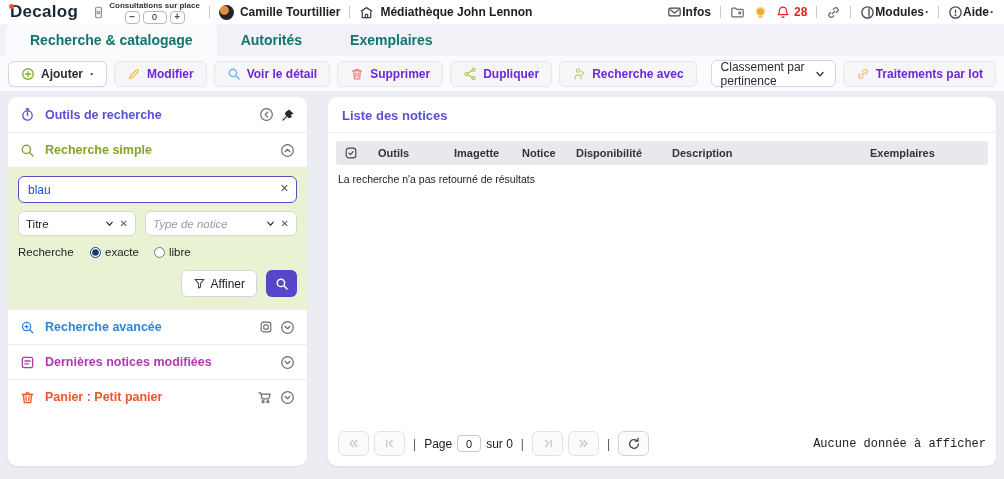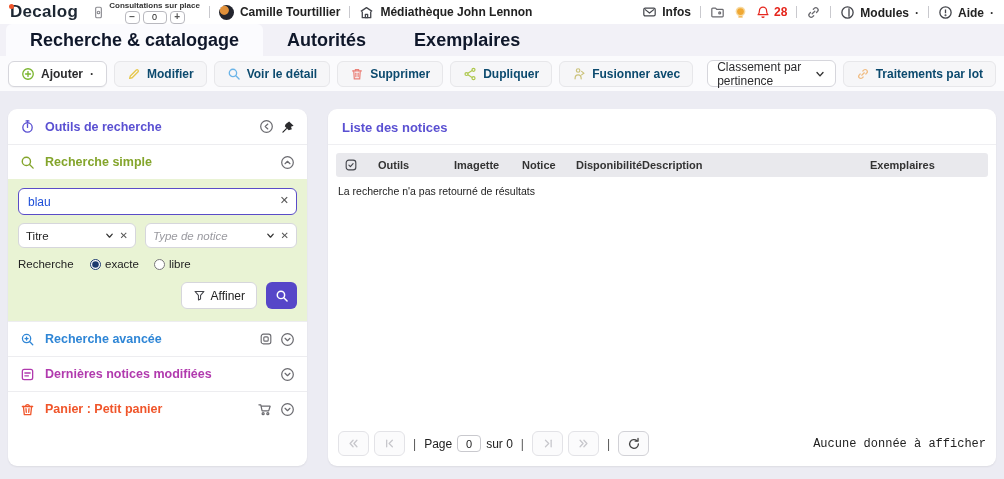--- a/index.html
+++ b/index.html
@@ -22,42 +22,42 @@
   .hsep { width:1px; height:12px; background:#c9c9ce; margin:0 9px; flex:none; }
   .consult { display:flex; flex-direction:column; align-items:center; margin-left:4px; }
   .consult-label { font-size:8px; font-weight:bold; color:#333; line-height:9px; }
   .stepper { display:flex; align-items:center; gap:3px; margin-top:1px; }
   .step-btn { width:15px; height:13px; border:1px solid #b9b9bf; border-radius:4px; background:#fff;
     font-size:10px; line-height:10px; color:#555; display:flex; align-items:center; justify-content:center; cursor:pointer; }
   .step-input { width:24px; height:13px; border:1px solid #b9b9bf; border-radius:4px; text-align:center;
     font-size:9px; font-family:"Liberation Sans",sans-serif; color:#222; }
   .avatar { width:15px; height:15px; border-radius:50%; flex:none;
     background: radial-gradient(circle at 35% 35%, #e0903a 0 30%, #23252e 36%); margin-right:6px; }
-  .hitem { display:flex; align-items:flex-end; gap:5px; }
+  .hitem { display:flex; align-items:center; }
   .badge-count { color:#e5261d; font-weight:bold; font-size:12px; }
   .caret-dot { font-weight:bold; color:#333; margin-left:1px; }
 
   
   .tabbar { height:32px; background:#f2f1f7; display:flex; align-items:stretch; padding-left:6px; }
-  .tab { display:flex; align-items:center; padding:0 24px; font-size:18px; font-weight:bold; color:#0f172a; cursor:pointer; }
+  .tab { display:flex; align-items:center; padding:0 24px; font-size:14px; font-weight:bold; color:#0f766e; cursor:pointer; }
   .tab.active { background:#fbfbfe; border-radius:6px 6px 0 0; }
 
   
   .toolbar { height:35px; background:#fbfbfd; display:flex; align-items:center; padding:0 8px; gap:7px; }
   .tbtn { height:26px; display:flex; align-items:center; gap:6px; padding:0 12px; border-radius:6px;
     font-size:12px; font-weight:bold; background:#fff; border:1px solid #d6d6dc; color:#2b2b2e;
     box-shadow:0 1px 1px rgba(0,0,0,.04); cursor:pointer; white-space:nowrap; }
-  .tbtn.disabled { background:#f6f6f8; border-color:#e7e7ea; color:#0c4a6e; box-shadow:none; cursor:default;text-align:center; }
+  .tbtn.disabled { background:#f6f6f8; border-color:#e7e7ea; color:#6d28d9; box-shadow:none; cursor:default;text-align:center; }
   .tspacer { flex:1; }
   .tselect { height:27px; width:176px; background:#fff; border:1px solid #d6d6dc; border-radius:6px;
     display:flex; align-items:center; padding:0 9px; font-size:12px; font-weight:normal; color:#2b2b2e; cursor:pointer; }
   .tselect .val { flex:1; }
 
   
-  .content { height:384px; display:flex; padding:18px 8px 9px; gap:21px; }
+  .content { height:384px; display:flex; padding:6px 8px 9px; gap:21px; }
   .panel { background:#fff; border-radius:9px; box-shadow:0 1px 2px rgba(0,0,0,.07); overflow:hidden; }
   .left-panel { width:299px; display:flex; flex-direction:column; }
   .main-panel { flex:1; display:flex; flex-direction:column; }
 
   
   .sec { height:35px; display:flex; align-items:center; gap:10px; padding:0 12px; border-top:1px solid #ededf0; cursor:pointer; }
   .sec:first-child { border-top:none; }
   .sec-label { font-size:12.5px; font-weight:bold; flex:1; white-space:nowrap; }
   .c-purple { color:#5a50d2; } .c-green { color:#84a52c; } .c-blue { color:#2f86d6; }
   .c-magenta { color:#b13aae; } .c-orange { color:#f0552a; }
@@ -85,21 +85,21 @@
   .search-btn { width:31px; height:27px; background:#5646c8; border:none; border-radius:6px;
     display:flex; align-items:center; justify-content:center; cursor:pointer; }
 
   
   .mp-title { padding:11px 14px 9px; font-size:13px; font-weight:bold; color:#5a50d2; border-bottom:1px solid #efeff2; }
   .thead { margin:8px 8px 0; height:24px; background:#e9e9ed; border-radius:3px;
     display:flex; align-items:center; font-size:11px; font-weight:bold; color:#333; padding:0 8px; }
   .th-cb { width:34px; display:flex; align-items:center; }
   .th { white-space:nowrap; }
   .th-outils{width:76px;} .th-imagette{width:68px;} .th-notice{width:54px;}
-  .th-dispo{width:66px;} .th-desc{flex:1;} .th-ex{width:110px;}
+  .th-dispo{width:96px;} .th-desc{flex:1;} .th-ex{width:110px;}
   .empty-msg { padding:8px 10px; font-size:10.5px; color:#222; }
   .pager { margin-top:auto; padding:8px 10px 10px; display:flex; align-items:center; gap:5px; font-size:12px; color:#222; }
   .pbtn { width:31px; height:25px; background:#fbfbfc; border:1px solid #e3e3e7; border-radius:6px;
     display:flex; align-items:center; justify-content:center; color:#c7c7cc; cursor:default; }
   .pbtn.on { color:#444; border-color:#d2d2d7; cursor:pointer; }
   .vbar { color:#555; margin:0 3px; font-size:12px; }
   .page-input { width:24px; height:17px; border:1px solid #c9c9ce; border-radius:4px; text-align:center;
     font-size:11px; font-family:"Liberation Sans",sans-serif; color:#222; }
   .no-data { margin-left:auto; font-size:12px; color:#222;font-family:Liberation Mono, monospace; }
 </style>
@@ -260,21 +260,21 @@
     <span>Dupliquer</span>
   </button>
   <button class="tbtn disabled">
     <span class="icon" style="color:#cbc27a;">
       <svg width="14" height="14" viewBox="0 0 16 16" fill="none" stroke="currentColor" stroke-width="1.4" stroke-linecap="round">
           <circle cx="7" cy="4" r="2"></circle>
           <path d="M3.5 13.5 c0-2.8 1.5-4.4 3.5-4.4 s3.5 1.6 3.5 4.4"></path>
           <path d="M11 5 l2.5 2 -2.5 2"></path>
         </svg>
     </span>
-    <span>Fusionner avec</span>
+    <span>Recherche avec</span>
   </button>
   <span class="tspacer"></span>
   <div class="tselect">
     <span class="val">Classement par pertinence</span>
     <span class="icon" style="color:#333;">
       <svg width="12" height="12" viewBox="0 0 16 16" fill="none" stroke="currentColor" stroke-width="1.8" stroke-linecap="round" stroke-linejoin="round">
           <polyline points="4,6 8,10.5 12,6"></polyline>
         </svg>
     </span>
   </div>

